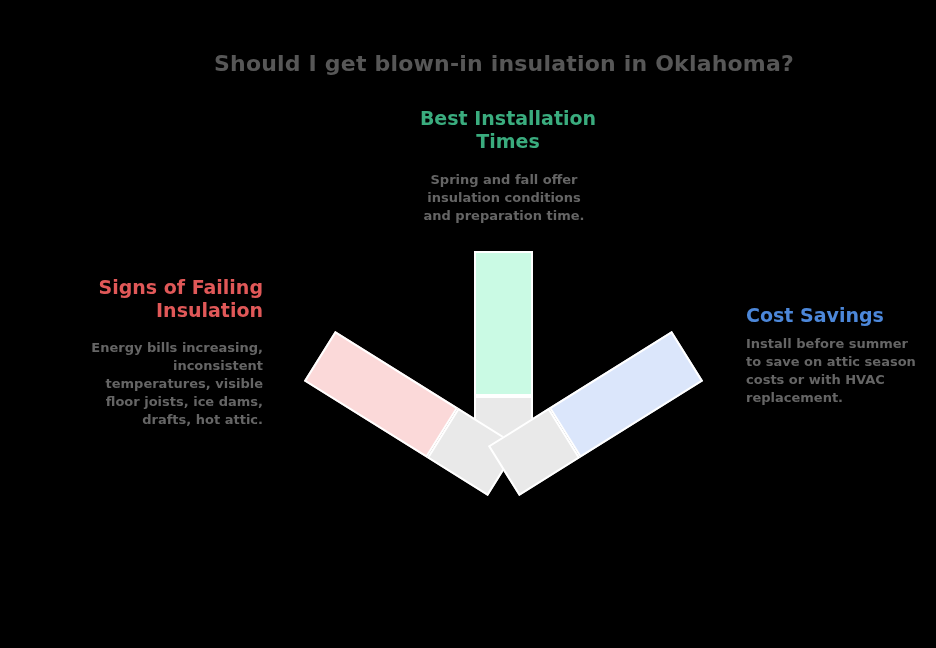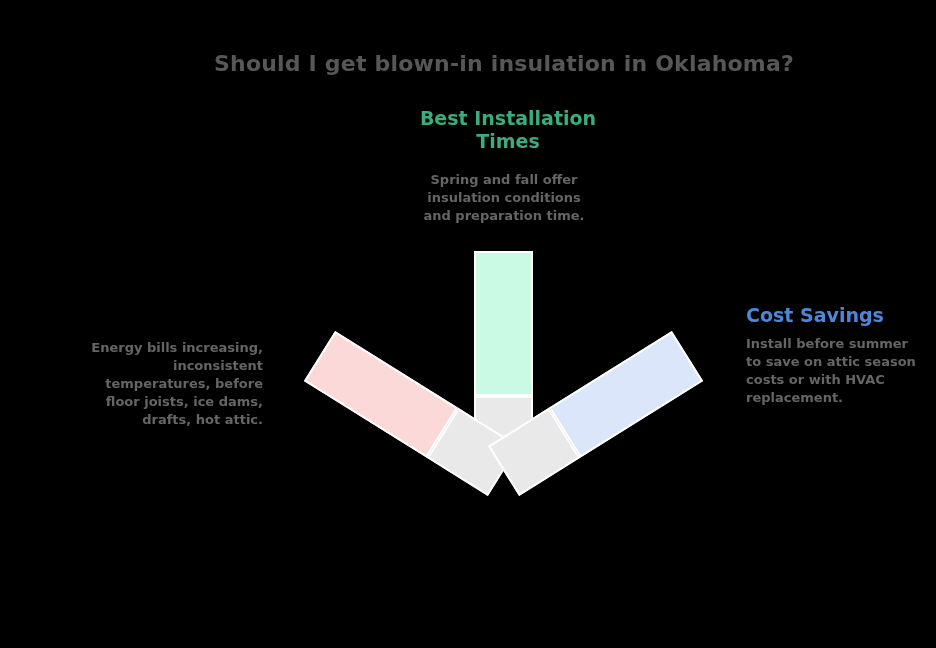--- a/index.html
+++ b/index.html
@@ -57,23 +57,25 @@
 <div class="stage">
 
   <h1 class="txt title" style="color: rgb(87, 87, 87);">Should I get blown-in insulation in Oklahoma?</h1>
 
   <div class="txt heading sec-top-heading" style="color: rgb(58, 172, 126);">Best Installation
 Times</div>
   <div class="txt body sec-top-body" style="color: rgb(101, 101, 101);">Spring and fall offer
 insulation conditions
 and preparation time.</div>
 
+  <div class="txt heading sec-left-heading" style="color: rgb(224, 88, 88);">Signs of Failing
+Insulation</div>
   <div class="txt body sec-left-body" style="color: rgb(101, 101, 101);">Energy bills increasing,
 inconsistent
-temperatures, before
+temperatures, visible
 floor joists, ice dams,
 drafts, hot attic.</div>
 
   <div class="txt heading sec-right-heading" style="color: rgb(76, 135, 217);">Cost Savings</div>
   <div class="txt body sec-right-body" style="color: rgb(101, 101, 101);">Install before summer
 to save on attic season
 costs or with HVAC
 replacement.</div>
 
   <div class="bar bar-top">

